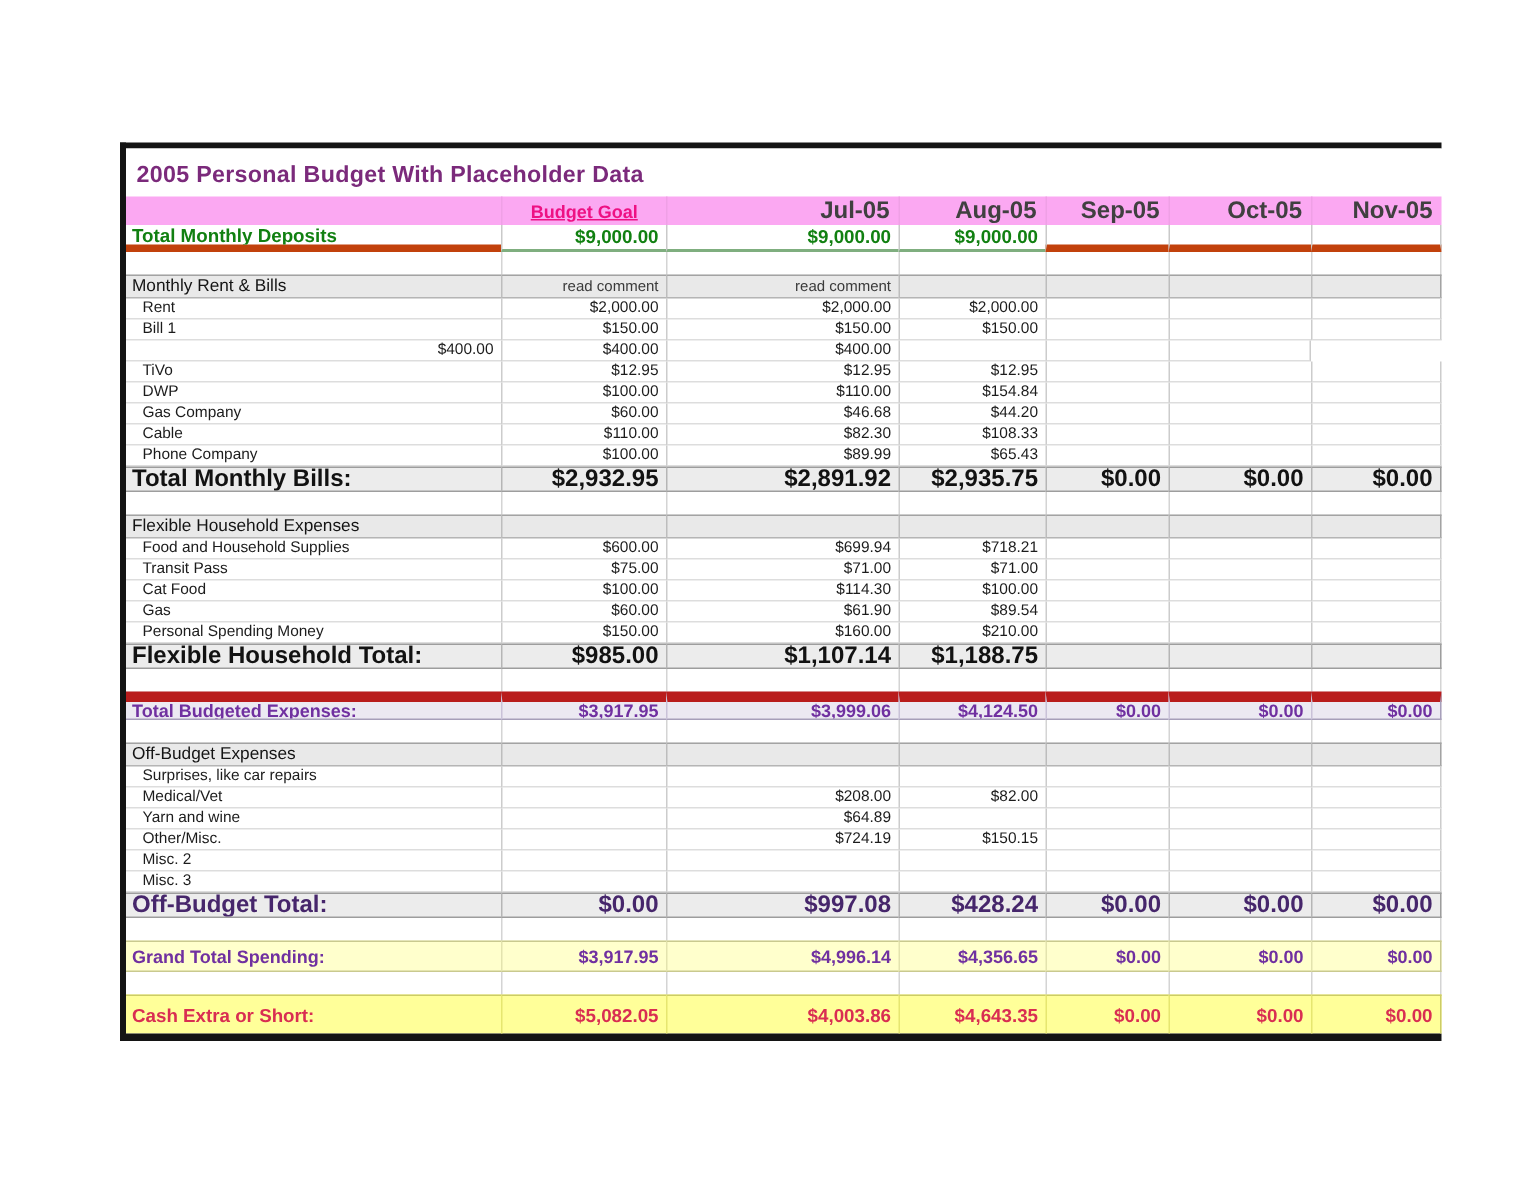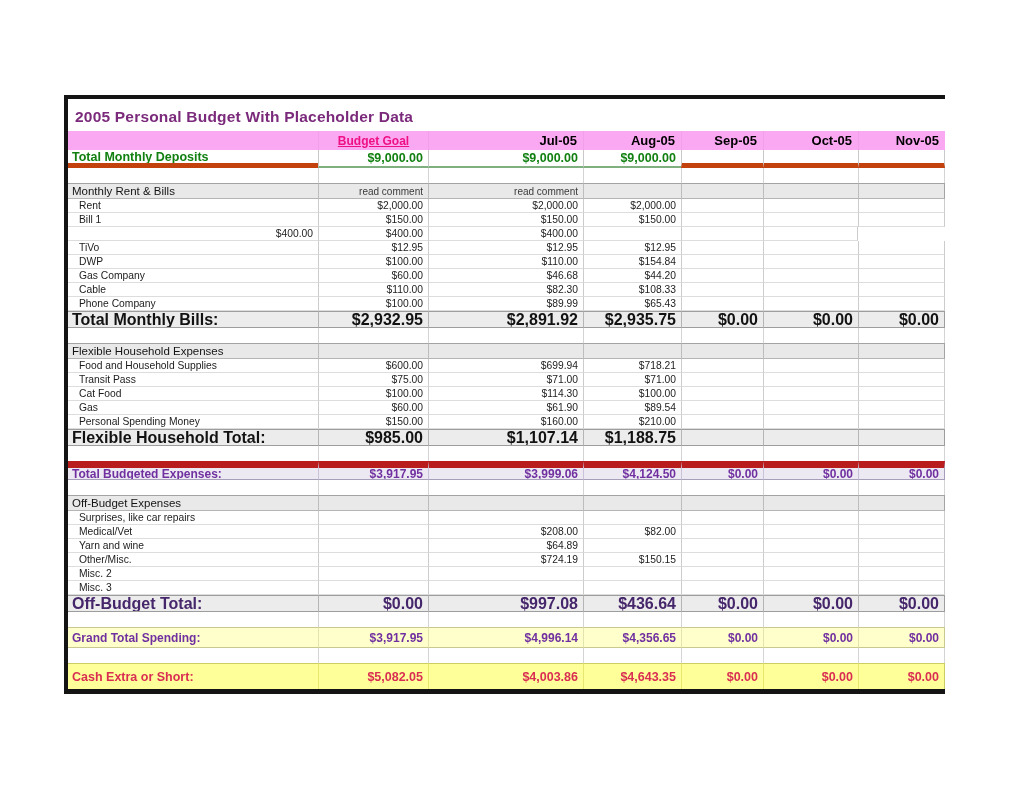--- a/index.html
+++ b/index.html
@@ -1,35 +1,35 @@
 <!DOCTYPE html>
 <html><head>
 <meta charset="utf-8">
 <style>
   * { margin:0; padding:0; box-sizing:border-box; }
   body { background:#ffffff; font-family:"Liberation Sans","DejaVu Sans",sans-serif; }
   .canvas { position:relative; width:1024px; height:791px; background:#ffffff; overflow:hidden; }
 
-  .sheet { position:absolute; left:64px; top:95px; width:881px;
+  .sheet { position:absolute; left:80px; top:95px; width:881px;
            border-left:4px solid #141414; border-top:4px solid #141414; background:#ffffff; }
 
   .titlebar { padding:9px 0 5px 7px; background:#ffffff; }
   .title { font-size:15.5px; font-weight:bold; color:#7b2a7b; letter-spacing:.2px; }
 
   .row { display:grid; grid-template-columns:250px 110px 155px 98px 82px 95px 87px; width:877px; }
   .cell { display:flex; align-items:center; font-size:10.5px; color:#1c1c1c; overflow:hidden; white-space:nowrap; }
   .cell.money { justify-content:flex-end; padding-right:5px; }
   .cell.labelc { padding-left:11px; }
 
   
   .row.header { height:19px; background:#fba8f2; }
   .row.header .cell { border-left:1px solid #efa0e6; }
   .row.header .cell:first-child { border-left:none; }
   .row.header .goal { justify-content:center; font-weight:bold; font-size:12px; color:#ee1183;text-decoration:underline; }
-  .row.header .month { justify-content:flex-end; padding-right:6px; font-weight:bold; font-size:13px; color:#000000; }
+  .row.header .month { justify-content:flex-end; padding-right:6px; font-weight:bold; font-size:16px; color:#404040; }
 
   
   .row.deposits { height:18px; background:#ffffff; }
   .row.deposits .cell { border-left:1px solid #c9c9c9; border-bottom:5px solid #c2410c; }
   .row.deposits .cell:first-child { border-left:none; padding-left:4px; }
   .row.deposits .cell:last-child { border-right:1px solid #c9c9c9; }
   .row.deposits .lbl, .row.deposits .val { font-weight:bold; font-size:12.5px; color:#118011; }
   .row.deposits .val.filled { border-bottom:2px solid #7fae7f; }
 
   
@@ -366,21 +366,21 @@
           <div class="cell money"></div>
           <div class="cell money"></div>
           <div class="cell money"></div>
           <div class="cell money"></div>
           <div class="cell money"></div>
         </div>
         <div class="row total purple">
           <div class="cell labelc">Off-Budget Total:</div>
           <div class="cell money">$0.00</div>
           <div class="cell money">$997.08</div>
-          <div class="cell money">$436.64</div>
+          <div class="cell money">$428.24</div>
           <div class="cell money">$0.00</div>
           <div class="cell money">$0.00</div>
           <div class="cell money">$0.00</div>
         </div>
         <div class="row spacer">
           <div class="cell labelc"></div>
           <div class="cell money"></div>
           <div class="cell money"></div>
           <div class="cell money"></div>
           <div class="cell money"></div>

